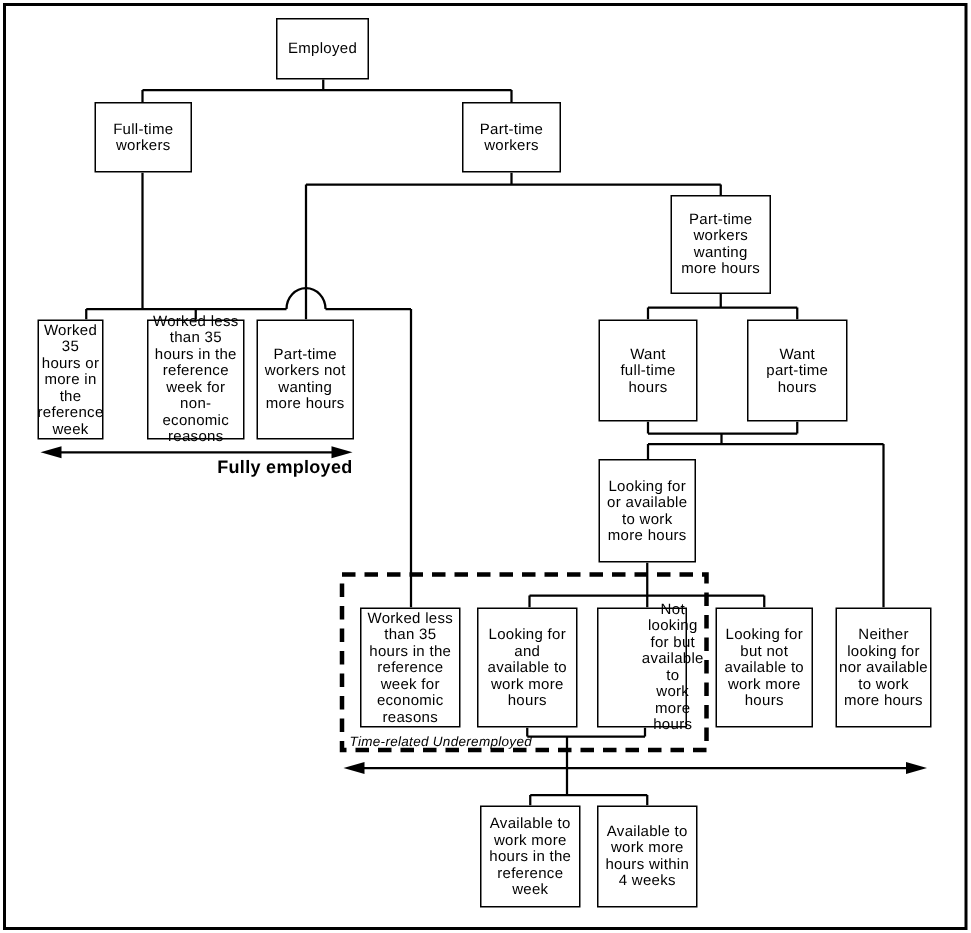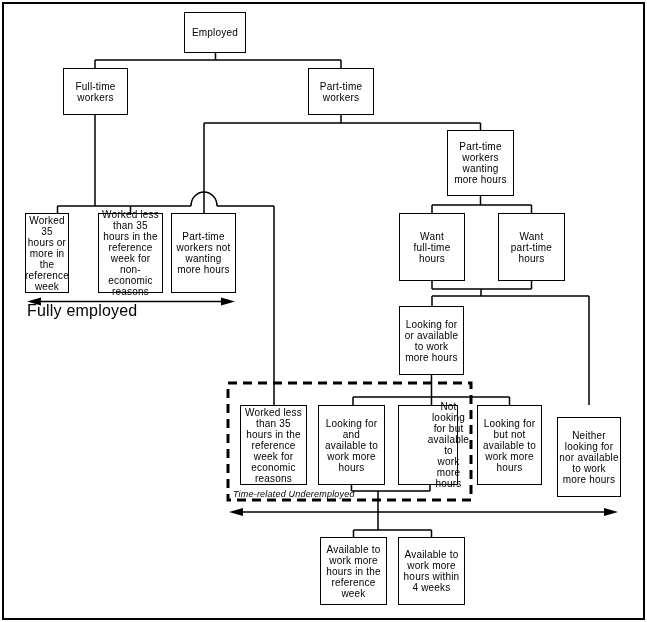--- a/index.html
+++ b/index.html
@@ -12,22 +12,22 @@
     position:absolute; inset:2px; border:2px solid #000; pointer-events:none;
   }
   .wires { position:absolute; left:0; top:0; }
   .node {
     position:absolute; box-sizing:border-box; background:#fff;
     border:1.5px solid #000; display:flex; align-items:center; justify-content:center;
     text-align:center; font-size:10px; line-height:11px; letter-spacing:0.2px;
     white-space:pre-line;
   }
   .arrow-label {
-    position:absolute; font-weight:normal; font-size:16px; line-height:12px;
-    text-align:left; letter-spacing:0.2px;
+    position:absolute; font-weight:bold; font-size:12px; line-height:12px;
+    text-align:right; letter-spacing:0.2px;
   }
   .dashed-label {
     position:absolute; font-style:italic; font-size:9px; line-height:10px;
     letter-spacing:0.2px;
   }
 </style>
 </head>
 <body>
 
 <div class="canvas">
@@ -132,21 +132,21 @@
 available to
 work more
 hours</div>
 
   <div class="node" style="left:477px; top:405px; width:65px; height:80px;">Looking for
 but not
 available to
 work more
 hours</div>
 
-  <div class="node" style="left:557px; top:405px; width:64px; height:80px;margin-top:12px;">Neither
+  <div class="node" style="left:557px; top:405px; width:64px; height:80px;">Neither
 looking for
 nor available
 to work
 more hours</div>
 
   <div class="node" style="left:320px; top:537px; width:67px; height:68px;">Available to
 work more
 hours in the
 reference
 week</div>

